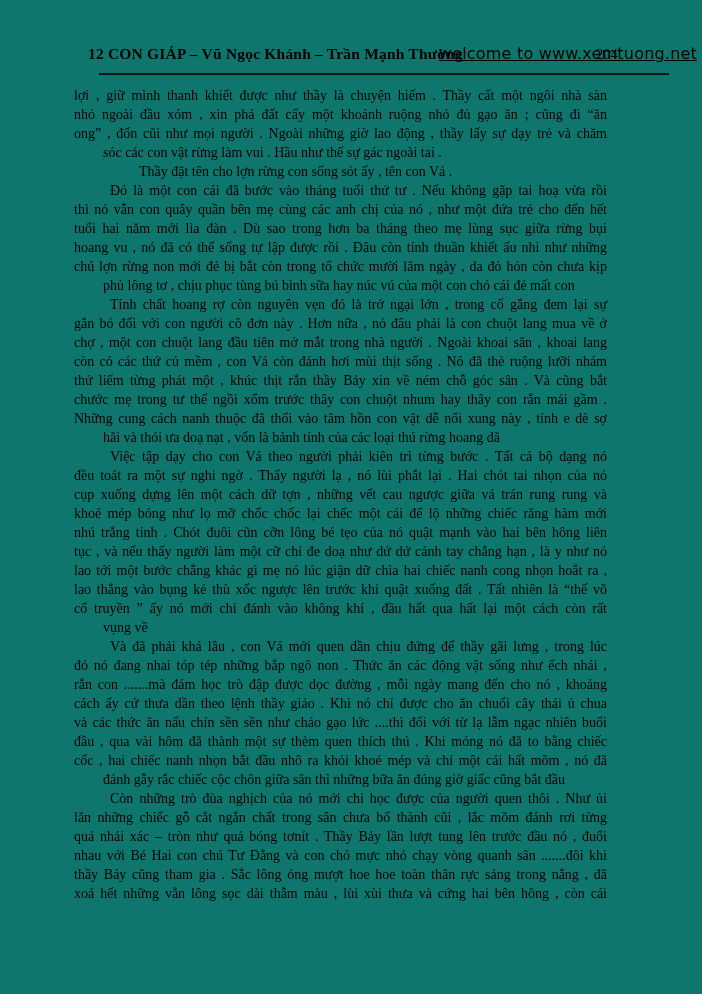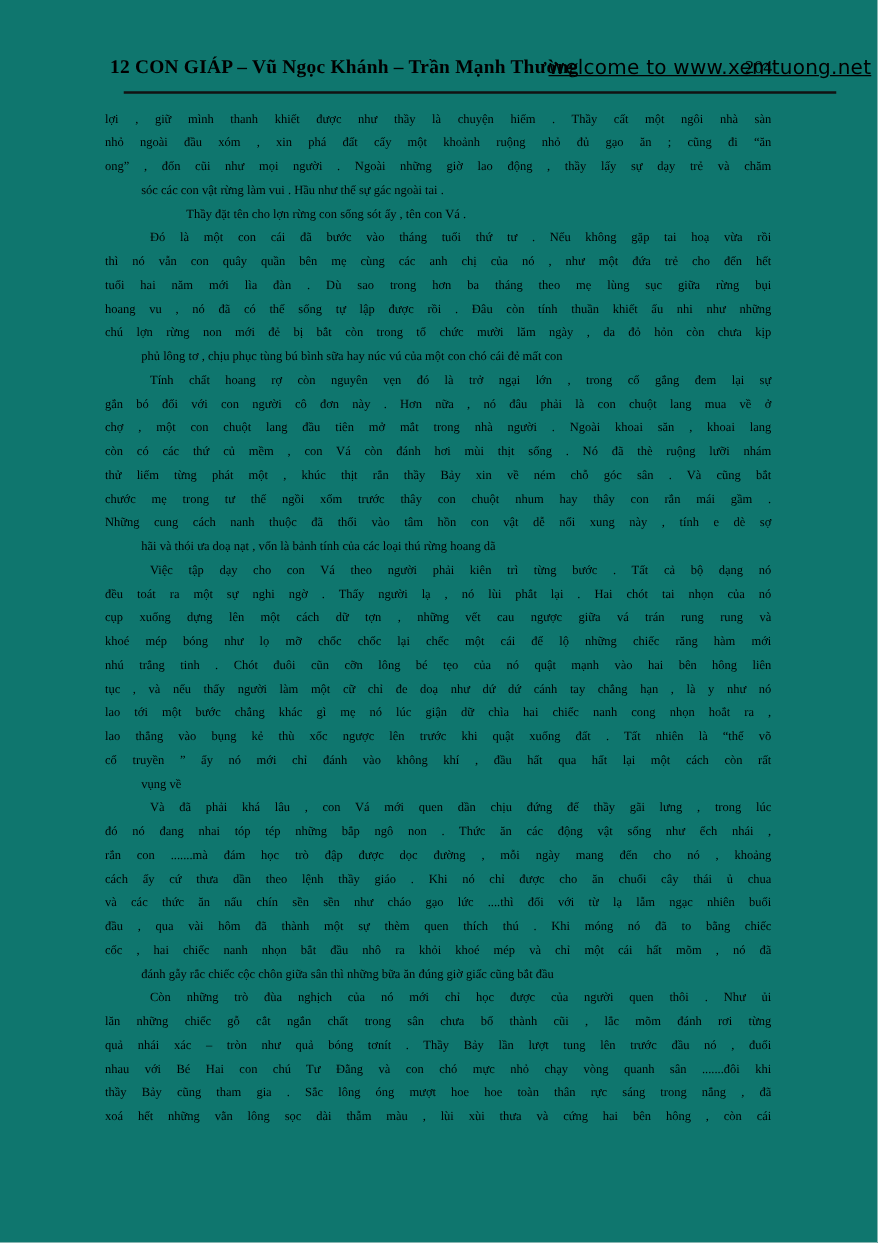--- a/index.html
+++ b/index.html
@@ -38,23 +38,23 @@
     z-index:2;
   }
   .rule{
     position:absolute;
     left:99px;top:73px;
     width:570px;height:2px;
     background:#121212;
   }
   .body-text{
     position:absolute;
-    left:84px;top:86px;
+    left:74px;top:86px;
     width:533px;
-    font-size:10px;
+    font-size:14px;
     line-height:19px;
   }
   .para{margin:0;padding:0;}
   .line{
     text-align:justify;
     text-align-last:justify;
     white-space:normal;
   }
   .line-last{text-align-last:left;margin-left:29px;}
   .line.indent{text-indent:36px;}

